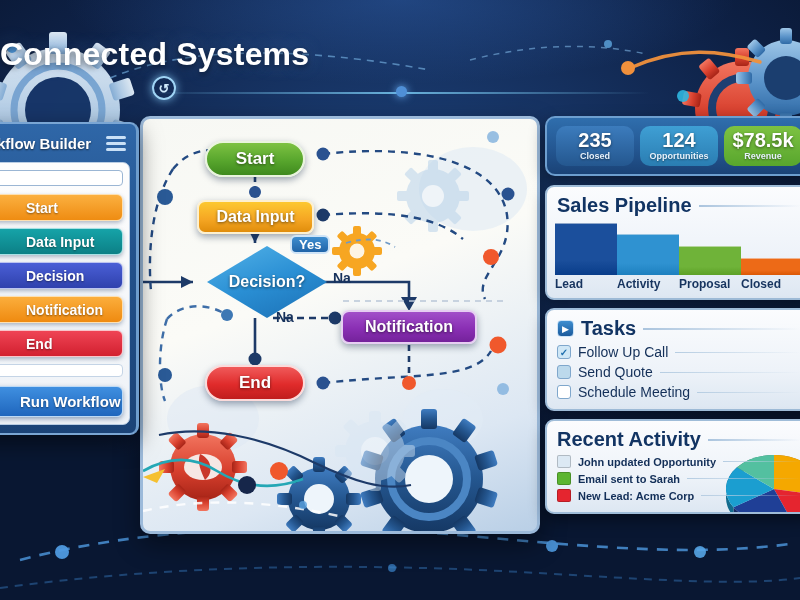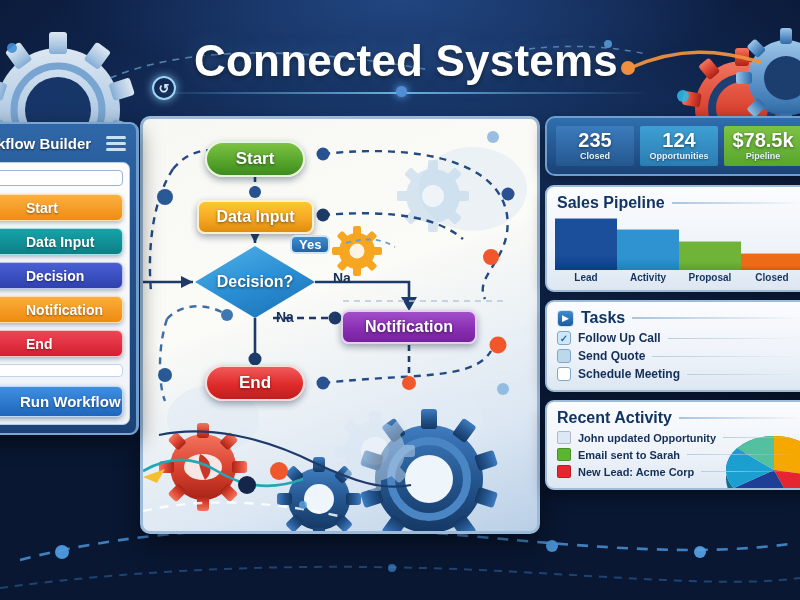--- a/index.html
+++ b/index.html
@@ -21,24 +21,23 @@
     position:absolute; left:0; right:0; top:0; height:120px;
     background:radial-gradient(ellipse 60% 100% at 50% 0%, rgba(60,120,210,.35), rgba(0,0,0,0) 70%);
   }
   .svg-layer { position:absolute; inset:0; width:800px; height:600px; pointer-events:none; }
 
   
   #header {
     position:absolute; left:0; right:0; top:0; height:112px; z-index:6;
   }
   #page-title {
-    position:absolute; top:36px; left:0; right:0; text-align:center;
-    font-size:44px; font-weight:bold; color:#ffffff; letter-spacing:.2px;
+    position:absolute; top:36px; left:0; right:0; 
+    font-size:32px; font-weight:bold; color:#ffffff; letter-spacing:.2px;
     text-shadow:0 2px 6px rgba(0,0,0,.55), 0 0 18px rgba(120,180,255,.30);
-    margin-left:12px;
   }
   #header-rule {
     position:absolute; top:92px; left:150px; right:150px; height:2px;
     background:linear-gradient(90deg,rgba(90,170,230,0),rgba(120,200,240,.85),rgba(90,170,230,0));
   }
   #header-node {
     position:absolute; top:86px; left:396px; width:11px; height:11px; border-radius:50%;
     background:#4f8fd6; box-shadow:0 0 9px rgba(110,180,250,.95);
   }
   #sync-badge {
@@ -68,21 +67,21 @@
     left:62px; top:22px; width:100px; height:36px; border-radius:18px; font-size:17px;
     background:linear-gradient(180deg,#7dc242 0%,#58a62d 55%,#3f8a1e 100%);
     border:2px solid #e9f4dd;
   }
   #node-data-input {
     left:54px; top:81px; width:117px; height:34px; border-radius:8px; font-size:16px;
     background:linear-gradient(180deg,#fdc830 0%,#f5a623 58%,#e08d0c 100%);
     border:2px solid #fdf0cf;
   }
   #node-decision {
-    left:52px; top:127px; width:120px; height:72px;
+    left:64px; top:127px; width:120px; height:72px;
     background:linear-gradient(160deg,#54b3e8 0%,#2a8fd4 50%,#1b6fb4 100%);
     clip-path:polygon(50% 0%,100% 50%,50% 100%,0% 50%);
     font-size:16px; box-shadow:none;
   }
   #node-notification {
     left:198px; top:191px; width:136px; height:34px; border-radius:8px; font-size:16px;
     background:linear-gradient(180deg,#a24fc9 0%,#8a2fb4 55%,#74229b 100%);
     border:2px solid #e6cef2;
   }
   #node-end {
@@ -154,54 +153,54 @@
     border:2px solid #9fbcd8; border-radius:9px;
     box-shadow:0 6px 16px rgba(0,0,0,.42);
     margin-bottom:8px; overflow:hidden;
   }
   #stats-card {
     background:linear-gradient(180deg,#2f6ead 0%,#245792 55%,#1a4276 100%);
     border:2px solid #6d9fd0; border-radius:10px;
     padding:8px 9px; display:flex; gap:6px; margin-bottom:9px;
     box-shadow:0 6px 16px rgba(0,0,0,.45);
   }
-  .stat { flex:1; border-radius:2px; padding:4px 2px 5px; text-align:center; }
+  .stat { flex:1; border-radius:10px; padding:4px 2px 5px; text-align:center; }
   .stat .v { font-size:20px; font-weight:bold; color:#ffffff; text-shadow:0 1px 3px rgba(0,0,0,.5); line-height:1.05; }
   .stat .k { font-size:9px; font-weight:bold; color:#e6f1fb; text-shadow:0 1px 2px rgba(0,0,0,.45); }
   .stat-1 { background:linear-gradient(180deg,#3c7cbd,#24578f); }
   .stat-2 { background:linear-gradient(180deg,#3f9fd4,#2a7db2); }
   .stat-3 { background:linear-gradient(180deg,#7dc242,#58a62d); }
 
   .card-head { display:flex; align-items:center; gap:7px; padding:7px 10px 2px; }
-  .card-title { font-size:16px; font-weight:bold; color:#123463; white-space:nowrap; }
+  .card-title { font-size:20px; font-weight:bold; color:#123463; white-space:nowrap; }
   .head-rule { flex:1; height:2px; background:linear-gradient(90deg,#aac4de,rgba(170,196,222,0)); }
   .play-icon {
     width:17px; height:17px; border-radius:4px; flex:none;
     background:linear-gradient(180deg,#3e8ed0,#1b5a9c); border:1px solid #cde3f7;
     display:flex; align-items:center; justify-content:center;
     color:#ffffff; font-size:9px;
   }
 
   
   #chart-area { height:52px; display:flex; align-items:flex-end; gap:0; padding:0 8px; margin-top:4px; }
   .bar { flex:1; border-top:1px solid rgba(255,255,255,.55); }
   #chart-labels { display:flex; padding:2px 8px 7px; }
-  .bar-label { flex:1; text-align:center; font-size:10px; font-weight:bold; color:#17345f; }
+  .bar-label { flex:1; text-align:left; font-size:12px; font-weight:bold; color:#17345f; }
 
   
   .task-row { display:flex; align-items:center; gap:7px; padding:2px 10px 2px; }
   .chk {
     width:14px; height:14px; flex:none; border-radius:3px;
     border:1px solid #7fa7cc; background:#ffffff;
     display:flex; align-items:center; justify-content:center;
     font-size:10px; color:#1f6fae; font-weight:bold;
   }
   .chk.done { background:#cfe7f6; }
   .chk.half { background:#bcd9ec; }
-  .task-label { font-size:12px; font-weight:bold; color:#132f58; white-space:nowrap; }
+  .task-label { font-size:14px; font-weight:normal; color:#132f58; white-space:nowrap; }
   .task-rule { flex:1; height:1px; background:linear-gradient(90deg,#b6cde2,rgba(182,205,226,0)); }
   .tasks-pad { padding-bottom:7px; }
 
   
   #activity-card { position:relative; padding-bottom:8px; }
   .act-row { display:flex; align-items:center; gap:7px; padding:2px 10px; position:relative; z-index:2; }
   .act-swatch { width:14px; height:13px; flex:none; border-radius:2px; border:1px solid rgba(0,0,0,.2); }
   .act-label { font-size:11px; font-weight:bold; color:#132f58; white-space:nowrap; }
   .act-rule { flex:1; height:1px; background:linear-gradient(90deg,#b6cde2,rgba(182,205,226,0)); }
   #pie-wrap { position:absolute; right:-18px; top:26px; width:110px; height:92px; z-index:1; }
@@ -515,21 +514,21 @@
     <div class="stat stat-1">
       <div class="v">235</div>
       <div class="k">Closed</div>
     </div>
     <div class="stat stat-2">
       <div class="v">124</div>
       <div class="k">Opportunities</div>
     </div>
     <div class="stat stat-3">
       <div class="v">$78.5k</div>
-      <div class="k">Pipeline</div>
+      <div class="k">Revenue</div>
     </div>
   </div>
 
   <div class="card" id="pipeline-card">
     <div class="card-head">
       <div class="card-title">Sales Pipeline</div>
       <div class="head-rule"></div>
     </div>
     <div id="chart-area">
         <div class="bar" style="height: 100%; background: linear-gradient(rgb(27, 79, 156) 0%, rgb(27, 79, 156) 70%, rgb(9, 61, 138) 100%);"></div>

